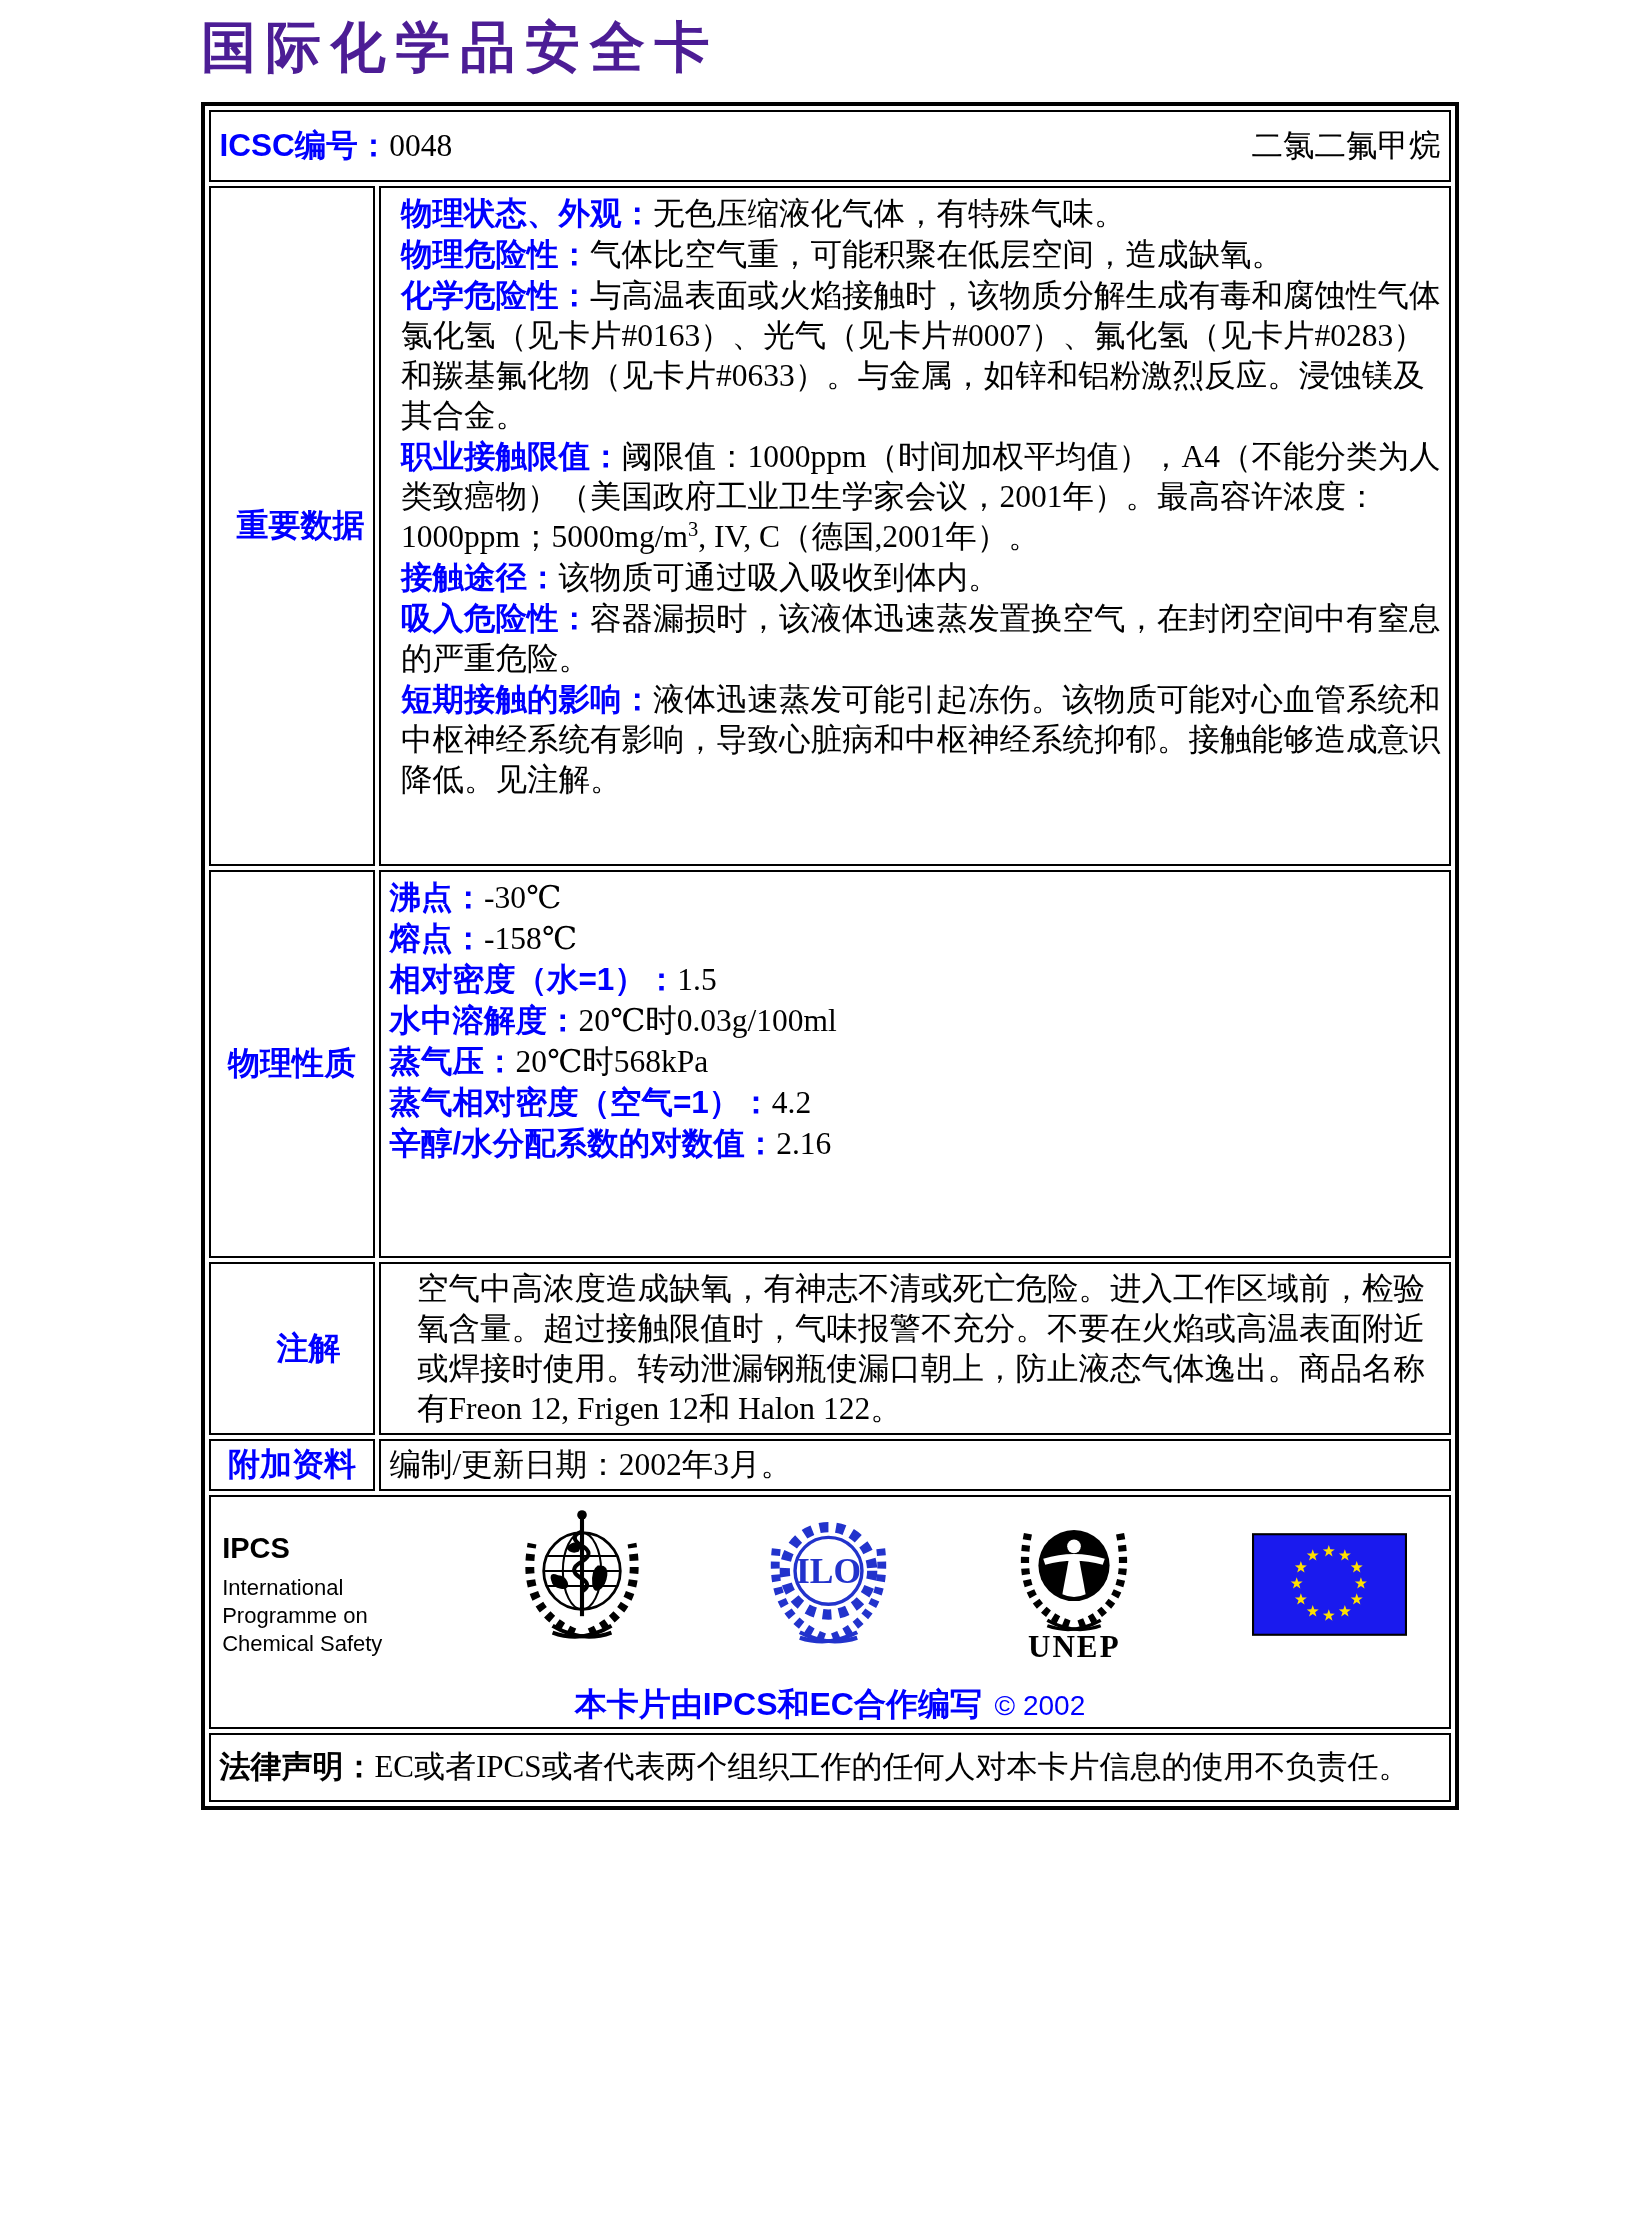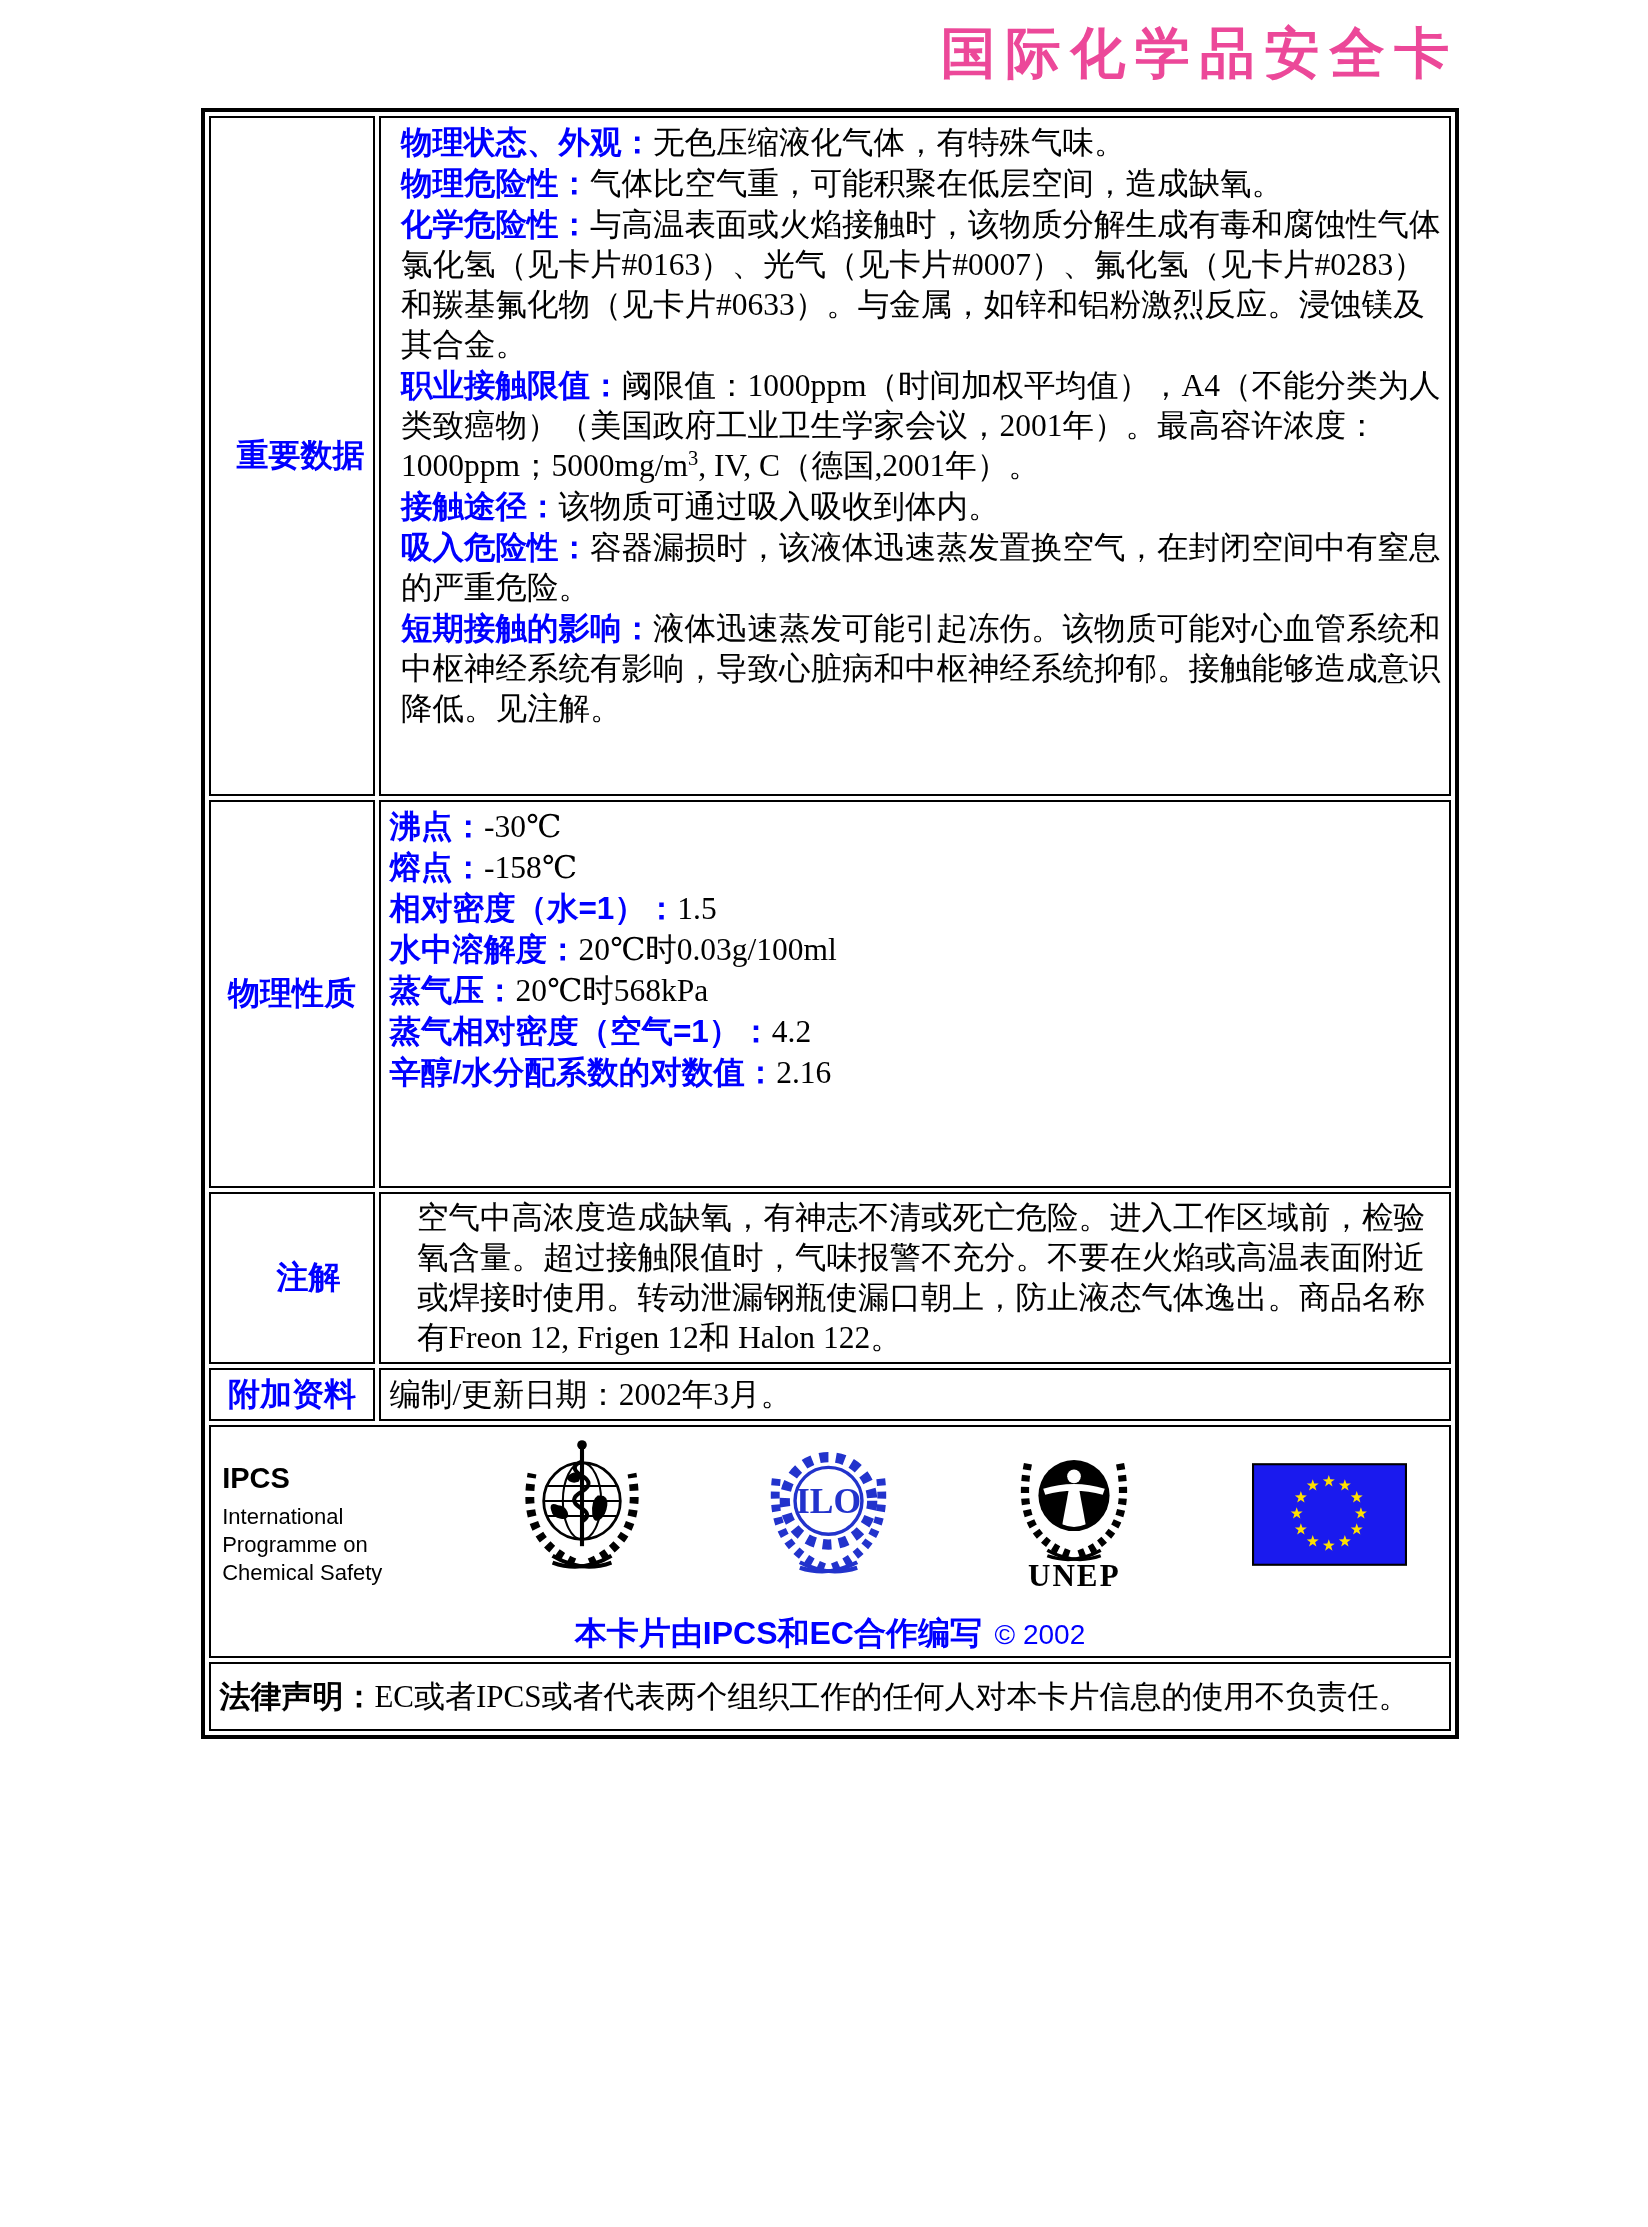--- a/index.html
+++ b/index.html
@@ -1,22 +1,22 @@
 <!DOCTYPE html>
 <html style="font-size:11.2px"><head>
 <meta charset="utf-8">
 <style>
   html,body{margin:0;padding:0;background:#ffffff;}
   body{
     width:1648px;height:2227px;position:relative;overflow:hidden;
     font-family:"Liberation Serif","DejaVu Serif",serif;color:#000;
   }
   .page-title{
-    width:1258px;margin:17px 0 17px 201px;text-align:right;
-    color:#ec4899;font-size:55px;font-weight:900;letter-spacing:9.8px;
+    width:1258px;margin:11px 0 17px 201px;text-align:left;
+    color:#4c1d95;font-size:55px;font-weight:900;letter-spacing:9.8px;
     font-family:"Liberation Serif","DejaVu Serif",serif;
   }
   table.card{
     margin-left:201px;width:1258px;table-layout:fixed;background:#fff;
     border:4.9px solid #000;border-collapse:separate;border-spacing:4.2px;
   }
   col.label-col{width:166px;}
   td{border:2.8px solid #000;vertical-align:top;padding:4.2px 8.4px;box-sizing:border-box;}
   td.lbl{
     vertical-align:middle;text-align:center;padding:0 2.8px;
@@ -63,20 +63,30 @@
 
 <div class="page-title">国际化学品安全卡</div>
 
 <table class="card">
   <colgroup>
       <col class="label-col">
       <col>
     </colgroup>
 
   <tbody>
+      <tr>
+    <td colspan="2">
+      <div class="hdr">
+        <span>
+          <span class="blab">ICSC编号：</span><span>0048</span>
+        </span>
+        <span>二氯二氟甲烷</span>
+      </div>
+    </td>
+  </tr>
 
   <tr>
     <td class="lbl h-important">重要数据</td>
     <td class="content h-important">
       <div class="item"><span class="blab">物理状态、外观：</span><span>无色压缩液化气体，有特殊气味。</span></div>
       <div class="item"><span class="blab">物理危险性：</span><span>气体比空气重，可能积聚在低层空间，造成缺氧。</span></div>
       <div class="item"><span class="blab">化学危险性：</span><span>与高温表面或火焰接触时，该物质分解生成有毒和腐蚀性气体氯化氢（见卡片#0163）、光气（见卡片#0007）、氟化氢（见卡片#0283）和羰基氟化物（见卡片#0633）。与金属，如锌和铝粉激烈反应。浸蚀镁及其合金。</span></div>
       <div class="item"><span class="blab">职业接触限值：</span><span>阈限值：1000ppm（时间加权平均值），A4（不能分类为人类致癌物）（美国政府工业卫生学家会议，2001年）。最高容许浓度：1000ppm；5000mg/m</span><sup>3</sup><span>, IV, C（德国,2001年）。</span></div>
       <div class="item"><span class="blab">接触途径：</span><span>该物质可通过吸入吸收到体内。</span></div>
       <div class="item"><span class="blab">吸入危险性：</span><span>容器漏损时，该液体迅速蒸发置换空气，在封闭空间中有窒息的严重危险。</span></div>

